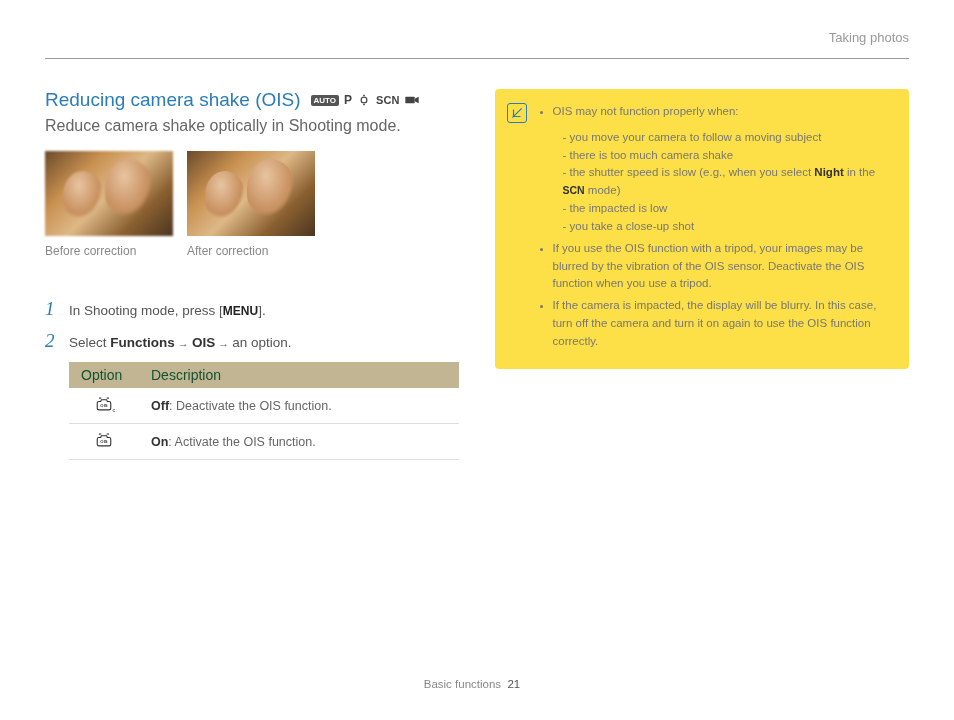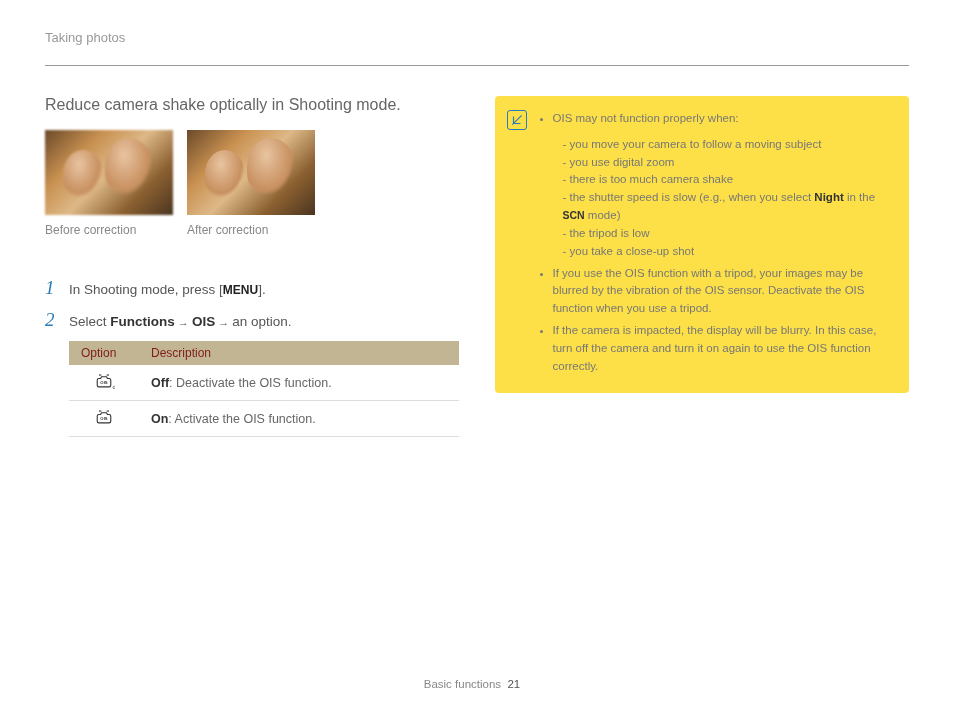--- a/index.html
+++ b/index.html
@@ -10,22 +10,23 @@
       background: #fff;
       color: #555;
       font-size: 13px;
       position: relative;
     }
     .page {
       padding: 30px 45px 0 45px;
     }
     .header-line {
       border-bottom: 1px solid #999;
-      padding-bottom: 20px;
+      padding-bottom: 13px;
       margin-bottom: 30px;
+      text-align: right;
     }
     .header-line .breadcrumb {
       color: #999;
       font-size: 13px;
       font-weight: 300;
     }
     .columns {
       display: flex;
       gap: 35px;
     }
@@ -120,23 +121,23 @@
     }
     .arrow-sym { font-size: 11px; color: #555; }
     .option-table {
       margin-top: 6px;
       margin-left: 24px;
       width: 390px;
       border-collapse: collapse;
     }
     .option-table thead tr { background: #c1b594; }
     .option-table th {
-      color: #7f1d1d;
+      color: #14532d;
       font-weight: 400;
-      font-size: 12px;
+      font-size: 14px;
       text-align: left;
       padding: 5px 12px;
     }
     .option-table th:first-child { width: 70px; }
     .option-table td {
       padding: 7px 12px;
       border-bottom: 1px solid #ddd;
       color: #666;
       font-size: 12.5px;
       font-weight: 300;
@@ -185,20 +186,40 @@
 </head>
 <body>
 
 <div class="page">
   <div class="header-line">
     <span class="breadcrumb">Taking photos</span>
   </div>
 
   <div class="columns">
     <div class="col-left">
+      <div class="title-row">
+        <h1 class="page-title">Reducing camera shake (OIS)</h1>
+        <div class="mode-icons">
+          <span class="mode-icon mode-auto">AUTO</span>
+          <span class="mode-icon" style="font-size:12px;">P</span>
+          <span class="mode-icon">
+            <svg width="14" height="14" viewBox="0 0 24 24">
+                <circle cx="12" cy="12" r="5" fill="none" stroke="#444" stroke-width="2"></circle>
+                <path d="M12 2 L14 5 L10 5 Z M12 22 L10 19 L14 19 Z" fill="#444"></path>
+              </svg>
+          </span>
+          <span class="mode-icon" style="font-size:11px;font-weight:bold;">SCN</span>
+          <span class="mode-icon">
+            <svg width="16" height="12" viewBox="0 0 24 18">
+                <rect x="2" y="4" width="14" height="10" rx="1" fill="#444"></rect>
+                <path d="M16 7 L22 4 L22 14 L16 11 Z" fill="#444"></path>
+              </svg>
+          </span>
+        </div>
+      </div>
       <p class="subtitle">Reduce camera shake optically in Shooting mode.</p>
 
       <div class="photos-row">
         <div class="photo-block">
           <div class="photo blur"></div>
           <div class="photo-caption">Before correction</div>
         </div>
         <div class="photo-block">
           <div class="photo"></div>
           <div class="photo-caption">After correction</div>
@@ -262,26 +283,25 @@
         <div class="info-icon">
           <svg width="14" height="14" viewBox="0 0 24 24">
               <path d="M4 20 L20 4 M6 6 L6 18 L18 18" stroke="#2a7db8" stroke-width="2" fill="none"></path>
             </svg>
         </div>
         <ul class="outer">
           <li>
             <span>OIS may not function properly when:</span>
             <ul class="inner">
               <li>you move your camera to follow a moving subject</li>
-              <li>you use digital zoom</li>
               <li>there is too much camera shake</li>
               <li>
                 <span>the shutter speed is slow (e.g., when you select </span><span class="night-bold">Night</span><span> in the </span><span class="scn-inline">SCN</span><span> mode)</span>
               </li>
-              <li>the tripod is low</li>
+              <li>the impacted is low</li>
               <li>you take a close-up shot</li>
             </ul>
           </li>
           <li>If you use the OIS function with a tripod, your images may be blurred by the vibration of the OIS sensor. Deactivate the OIS function when you use a tripod.</li>
           <li>If the camera is impacted, the display will be blurry. In this case, turn off the camera and turn it on again to use the OIS function correctly.</li>
         </ul>
       </div>
     </div>
   </div>
 </div>

